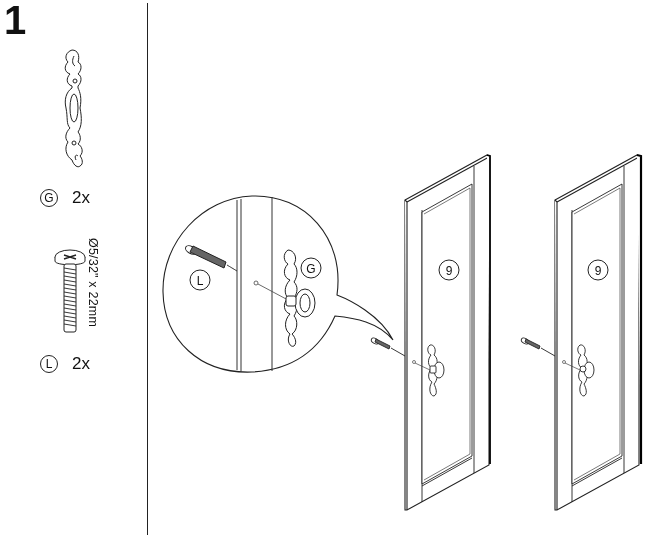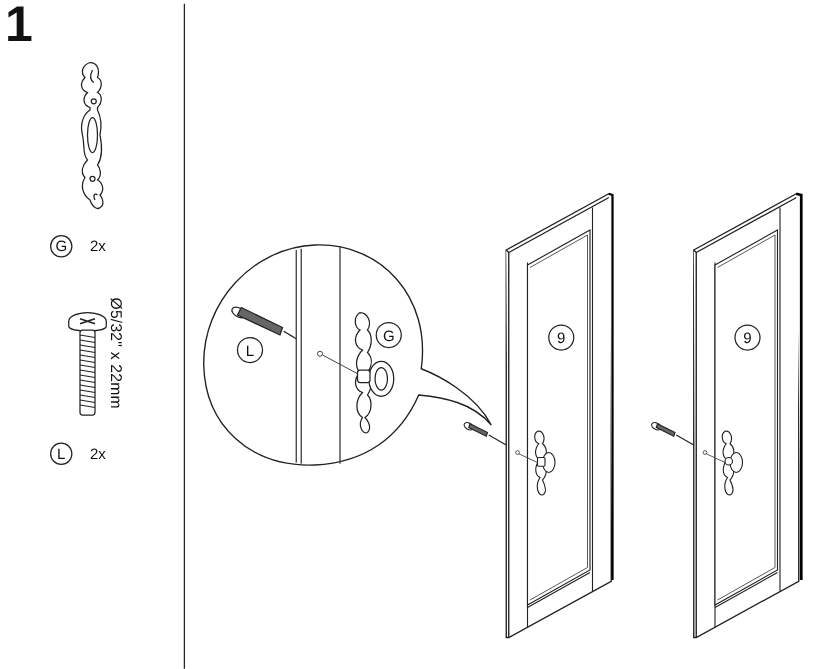--- a/index.html
+++ b/index.html
@@ -1,21 +1,21 @@
 <!DOCTYPE html>
 <html><head>
 <meta charset="utf-8">
 <style>
   html, body { margin: 0; padding: 0; background: #ffffff; }
   body { width: 655px; height: 535px; position: relative; overflow: hidden; font-family: "Liberation Sans", sans-serif; color: #111; }
   .step-number { position: absolute; left: 4px; top: -2px; font-family: "Liberation Sans", sans-serif; font-weight: bold; font-size: 40px; line-height: 44px; color: #111; }
   .divider { position: absolute; left: 147px; top: 3px; width: 1.3px; height: 532px; background: #222; }
   .part-label { position: absolute; display: flex; align-items: center; gap: 14px; font-size: 13px; }
   .circle-label { width: 18px; height: 18px; border: 1px solid #222; border-radius: 50%; display: inline-flex; align-items: center; justify-content: center; font-size: 12px; line-height: 1; box-sizing: border-box; }
-  .qty { font-size: 12px; }
+  .qty { font-size: 17px; }
   .screw-dim { position: absolute; left: 86px; top: 238px; transform-origin: left top; transform: rotate(90deg) translateY(-100%); font-size: 12.5px; white-space: nowrap; letter-spacing: 0.2px; }
   svg.scene { position: absolute; left: 0; top: 0; }
   .svg-text { font-family: "Liberation Sans", sans-serif; font-size: 12px; fill: #111; }
 </style>
 </head>
 <body>
 
 <div class="step-number">1</div>
 <div class="divider"></div>
 

